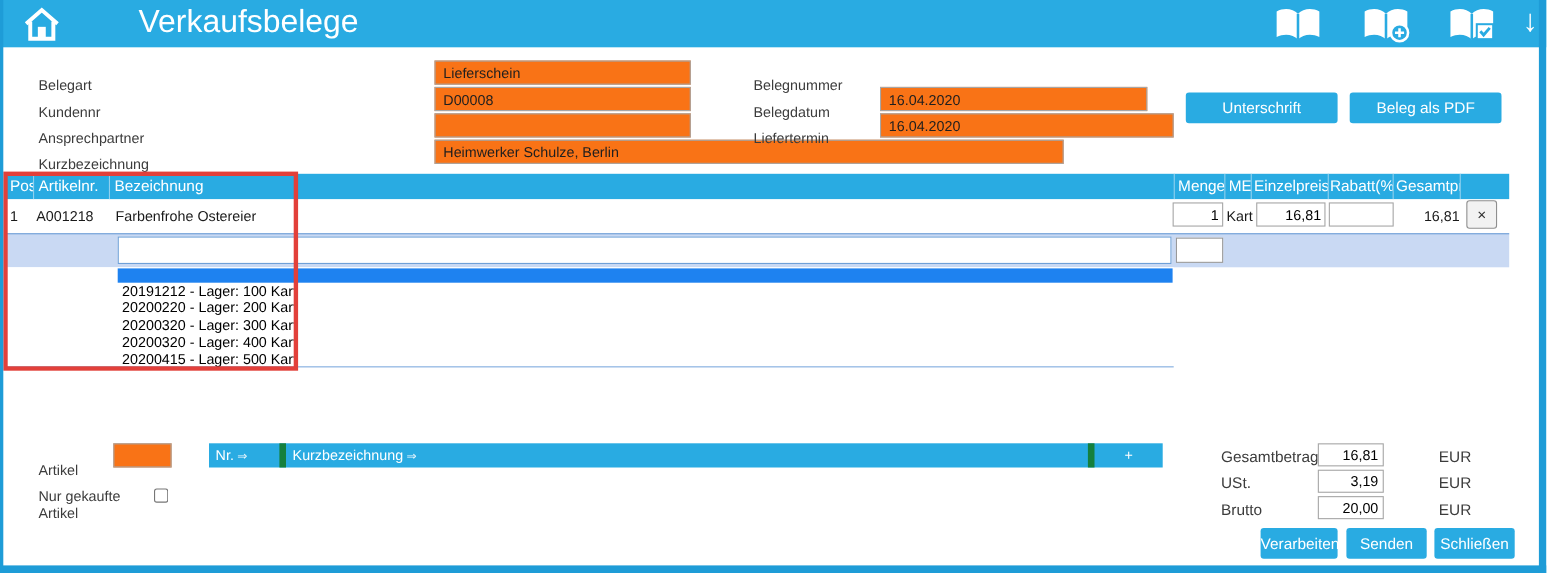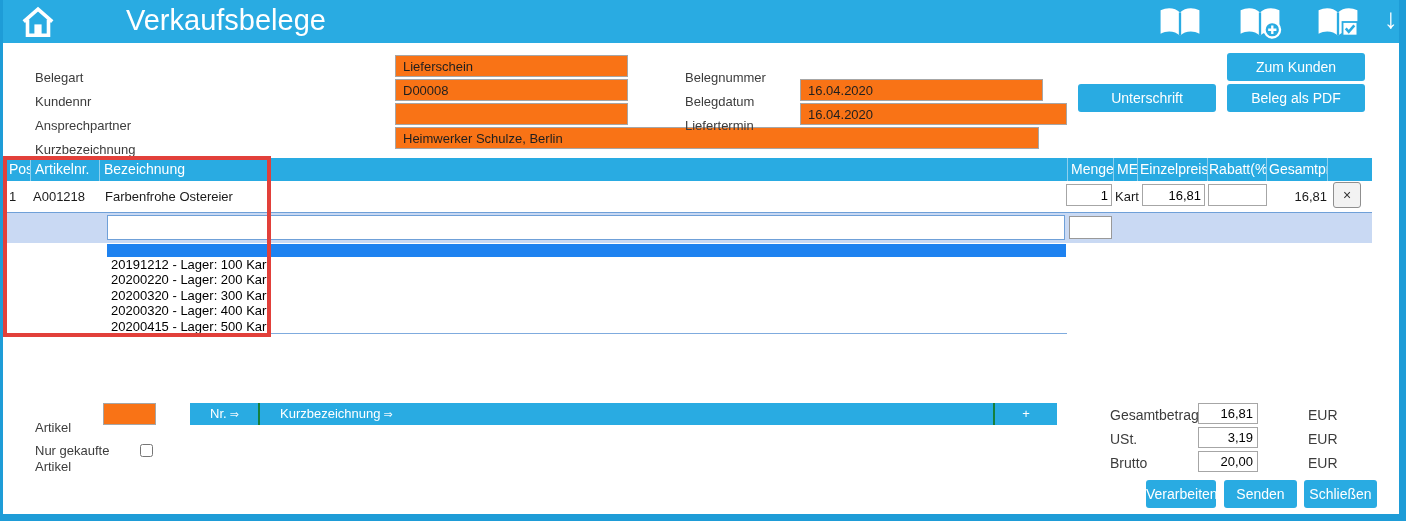--- a/index.html
+++ b/index.html
@@ -42,21 +42,21 @@
   .dropdown { position:absolute; left:5px; top:243px; width:1062px; height:91px; background:#fff; border-bottom:1px solid #7fabde; z-index:10; }
   .dd-highlight { position:absolute; left:102px; top:1px; width:959px; height:13px; background:#1e82f0; cursor:pointer; }
   .dd-options { position:absolute; left:103px; top:14px; }
   .dd-opt { font-size:13px; color:#000; line-height:15.4px; padding-left:3px; white-space:nowrap; cursor:pointer; }
 
   
   .red-box { position:absolute; left:3px; top:156px; width:268px; height:181px; border:4px solid #e2403a; z-index:30; pointer-events:none; }
 
   
   .bottom-header { position:absolute; left:190px; top:403px; height:22px; display:flex; background:#29abe2; color:#fff; font-size:13px; line-height:22px; z-index:2; }
-  .bottom-header > div { border-right:2px solid #15803d; padding-left:20px; overflow:hidden; white-space:nowrap; cursor:pointer; }
+  .bottom-header > div { border-right:6px solid #15803d; padding-left:6px; overflow:hidden; white-space:nowrap; cursor:pointer; }
   .bh-nr { width:70px; } .bh-kurz { width:735px; } .bh-add { width:62px; text-align:center; padding-left:0!important; border-right:none!important; }
   .sort { font-size:11px; color:#e8f6fd; margin-left:3px; }
   .checkbox { position:absolute; left:140px; top:444px; width:13px; height:13px; }
   .multiline { line-height:16px; width:92px; white-space:normal; }
 
   .tot-lbl { position:absolute; left:1110px; font-size:14px; color:#3c3c3c; }
   .tot-inp { position:absolute; left:1198px; width:60px; height:21px; border:1px solid #a6a6a6; font-size:13px; font-family:inherit; text-align:right; padding:0 4px; }
   .tot-cur { position:absolute; left:1308px; font-size:14px; color:#3c3c3c; }
 </style>
 </head>
@@ -100,30 +100,29 @@
   </div>
 
   <div class="lbl" style="left:35px; top:58px;">Belegart</div>
   <div class="lbl" style="left:35px; top:82px;">Kundennr</div>
   <div class="lbl" style="left:35px; top:106px;">Ansprechpartner</div>
   <div class="lbl" style="left:35px; top:130px;">Kurzbezeichnung</div>
 
   <input class="inp" style="left: 395px; top: 55px; width: 233px;" value="Lieferschein">
   <input class="inp" style="left: 395px; top: 79px; width: 233px;" value="D00008">
   <input class="inp" style="left: 395px; top: 103px; width: 233px;" value="">
-  <input class="inp" style="left: 395px; top: 127px; width: 644px;" value="Heimwerker Schulze, Berlin">
+  <input class="inp" style="left: 395px; top: 127px; width: 572px;" value="Heimwerker Schulze, Berlin">
 
   <div class="lbl" style="left:685px; top:58px;">Belegnummer</div>
   <div class="lbl" style="left:685px; top:82px;">Belegdatum</div>
   <div class="lbl" style="left:685px; top:106px;">Liefertermin</div>
 
   <input class="inp" style="left: 800px; top: 79px; width: 243px;" value="16.04.2020">
   <input class="inp" style="left: 800px; top: 103px; width: 267px;" value="16.04.2020">
 
-  <button class="btn btn-form" style="left:1227px; top:53px;">Zum Kunden</button>
   <button class="btn btn-form" style="left:1078px; top:84px;">Unterschrift</button>
   <button class="btn btn-form" style="left:1227px; top:84px;">Beleg als PDF</button>
 
   <div class="items-header">
     <div class="c-pos">Pos</div>
     <div class="c-art">Artikelnr.</div>
     <div class="c-bez">Bezeichnung</div>
     <div class="c-menge">Menge</div>
     <div class="c-me">ME</div>
     <div class="c-einzel">Einzelpreis</div>

